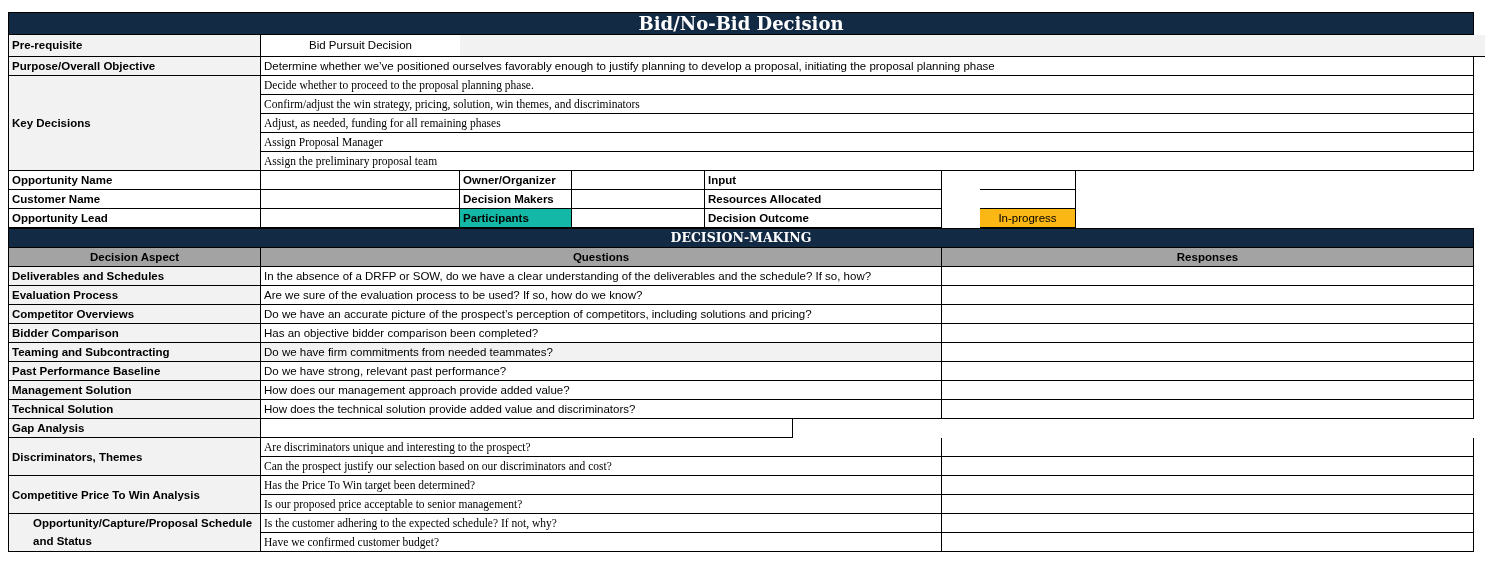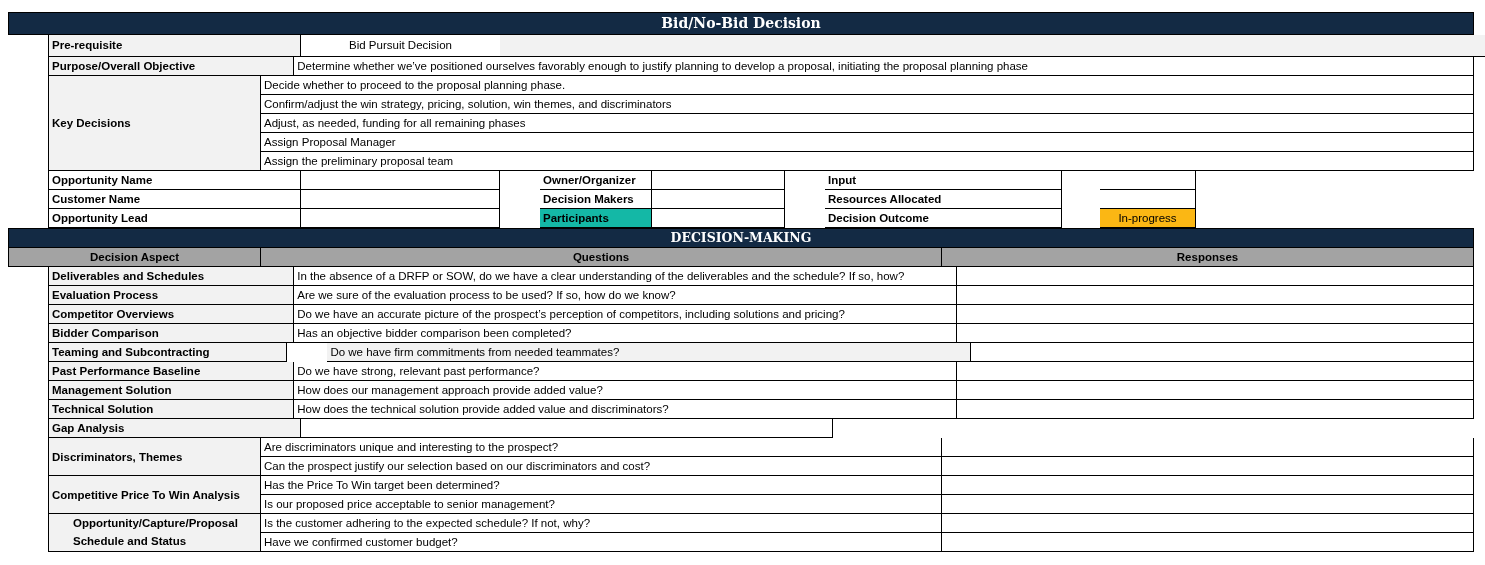--- a/index.html
+++ b/index.html
@@ -1,37 +1,37 @@
 <!DOCTYPE html>
 <html><head>
 <meta charset="utf-8">
 <style>
   html, body { margin:0; padding:0; background:#ffffff; }
   body { width:1485px; height:565px; position:relative; overflow:hidden;
          font-family:"Liberation Sans", sans-serif; font-size:11.5px; color:#000; }
   .sheet { position:absolute; left:8px; top:12px; width:1466px; }
   .bar { background:#132a44; color:#fff; font-family:"DejaVu Serif", serif; font-weight:bold;
          text-align:center; border:1px solid #000; box-sizing:border-box; }
-  .title-bar { height:23px; line-height:21px; font-size:14px; }
+  .title-bar { height:23px; line-height:21px; font-size:18px; }
   .section-bar { height:20px; line-height:18px; font-size:12.5px; }
   .row { display:flex; box-sizing:border-box; }
   .cell { box-sizing:border-box; border-right:1px solid #000; border-bottom:1px solid #000;
           padding:0 3px; white-space:nowrap; overflow:hidden; line-height:18px; height:19px; }
   .first { border-left:1px solid #000; }
-  .lbl { font-weight:bold; background:#f2f2f2;margin-left:40px; }
+  .lbl { font-weight:bold; background:#f2f2f2; }
   .hdr { background:#a3a3a3; font-weight:bold; text-align:center; }
   .white { background:#fff; }
   .status { background:#fbb714; text-align:center; }
   .prereq-row { position:relative; height:22px; }
   .prereq-row .cell { height:22px; line-height:21px; }
   .prereq-fill { position:absolute; left:452px; top:0; width:1025px; height:22px;
                  background:#f2f2f2; border-bottom:1px solid #000; box-sizing:border-box; }
   .group { display:flex; }
   .group .glabel { display:flex; align-items:center; }
-  .group .gcol { display:flex; flex-direction:column; }
+  .group .gcol { display:flex; flex-direction:column;font-family:Liberation Serif, serif; }
   .wrap { white-space:normal; line-height:18px;padding-left:24px; }
   .c1 { width:253px; } .c2 { width:199px; } .c3 { width:112px; }
   .c4 { width:133px; } .c5 { width:237px; } .c6 { width:96px;margin-left:38px; }
   .qcol { width:681px; } .rcol { width:532px; } .wide { width:1213px; }
 </style>
 </head>
 <body>
 
 <div class="sheet">
 

